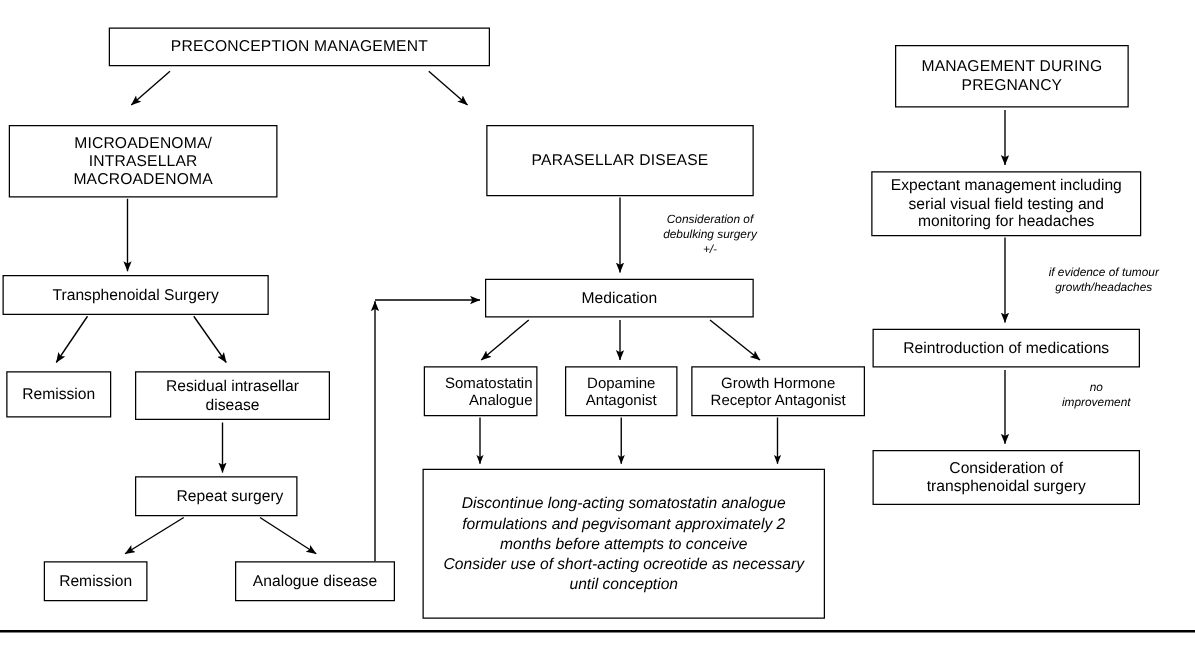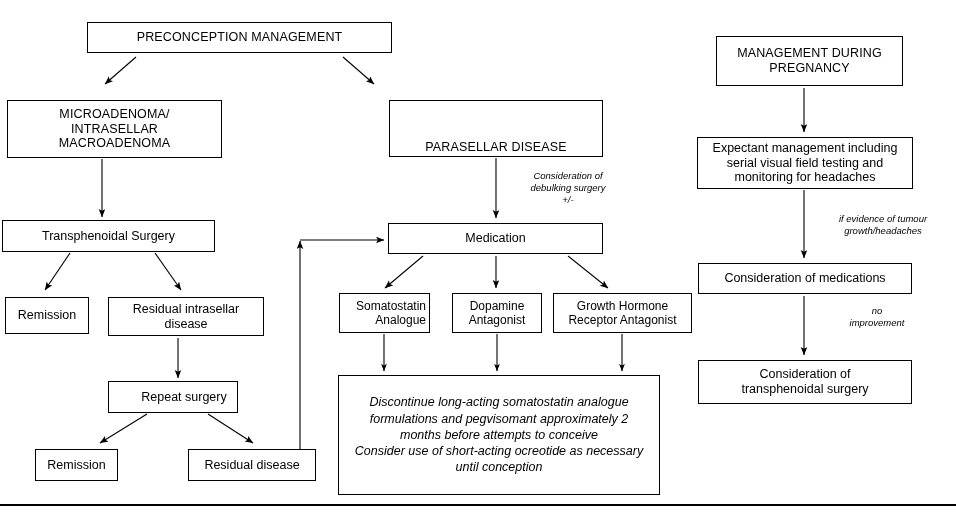--- a/index.html
+++ b/index.html
@@ -142,24 +142,24 @@
 
   <div class="node plain" style="left:108px; top:381px; width:130px; height:32px;padding-left:25px;">
     <span>Repeat surgery</span>
   </div>
 
   <div class="node plain" style="left:35px; top:449px; width:83px; height:32px;">
     <span>Remission</span>
   </div>
 
   <div class="node plain" style="left:188px; top:449px; width:128px; height:32px;">
-    <span>Residual disease</span>
-  </div>
-
-  <div class="node caps" style="left:389px; top:100px; width:214px; height:57px;align-items:flex-end;">
+    <span>Analogue disease</span>
+  </div>
+
+  <div class="node caps" style="left:389px; top:100px; width:214px; height:57px;">
     <span>PARASELLAR DISEASE</span>
   </div>
 
   <div class="edge-label" style="left:508px; top:170px; width:120px;">Consideration of
 debulking surgery
 +/-</div>
 
   <div class="node plain" style="left:388px; top:223px; width:215px; height:31px;">
     <span>Medication</span>
   </div>
@@ -192,21 +192,21 @@
   <div class="node plain" style="left:697px; top:137px; width:216px; height:52px;">
     <span>Expectant management including
 serial visual field testing and
 monitoring for headaches</span>
   </div>
 
   <div class="edge-label" style="left:818px; top:213px; width:130px;">if evidence of tumour
 growth/headaches</div>
 
   <div class="node plain" style="left:698px; top:263px; width:214px; height:31px;">
-    <span>Consideration of medications</span>
+    <span>Reintroduction of medications</span>
   </div>
 
   <div class="edge-label" style="left:822px; top:305px; width:110px;">no
 improvement</div>
 
   <div class="node plain" style="left:698px; top:360px; width:214px; height:44px;">
     <span>Consideration of
 transphenoidal surgery</span>
   </div>
 

